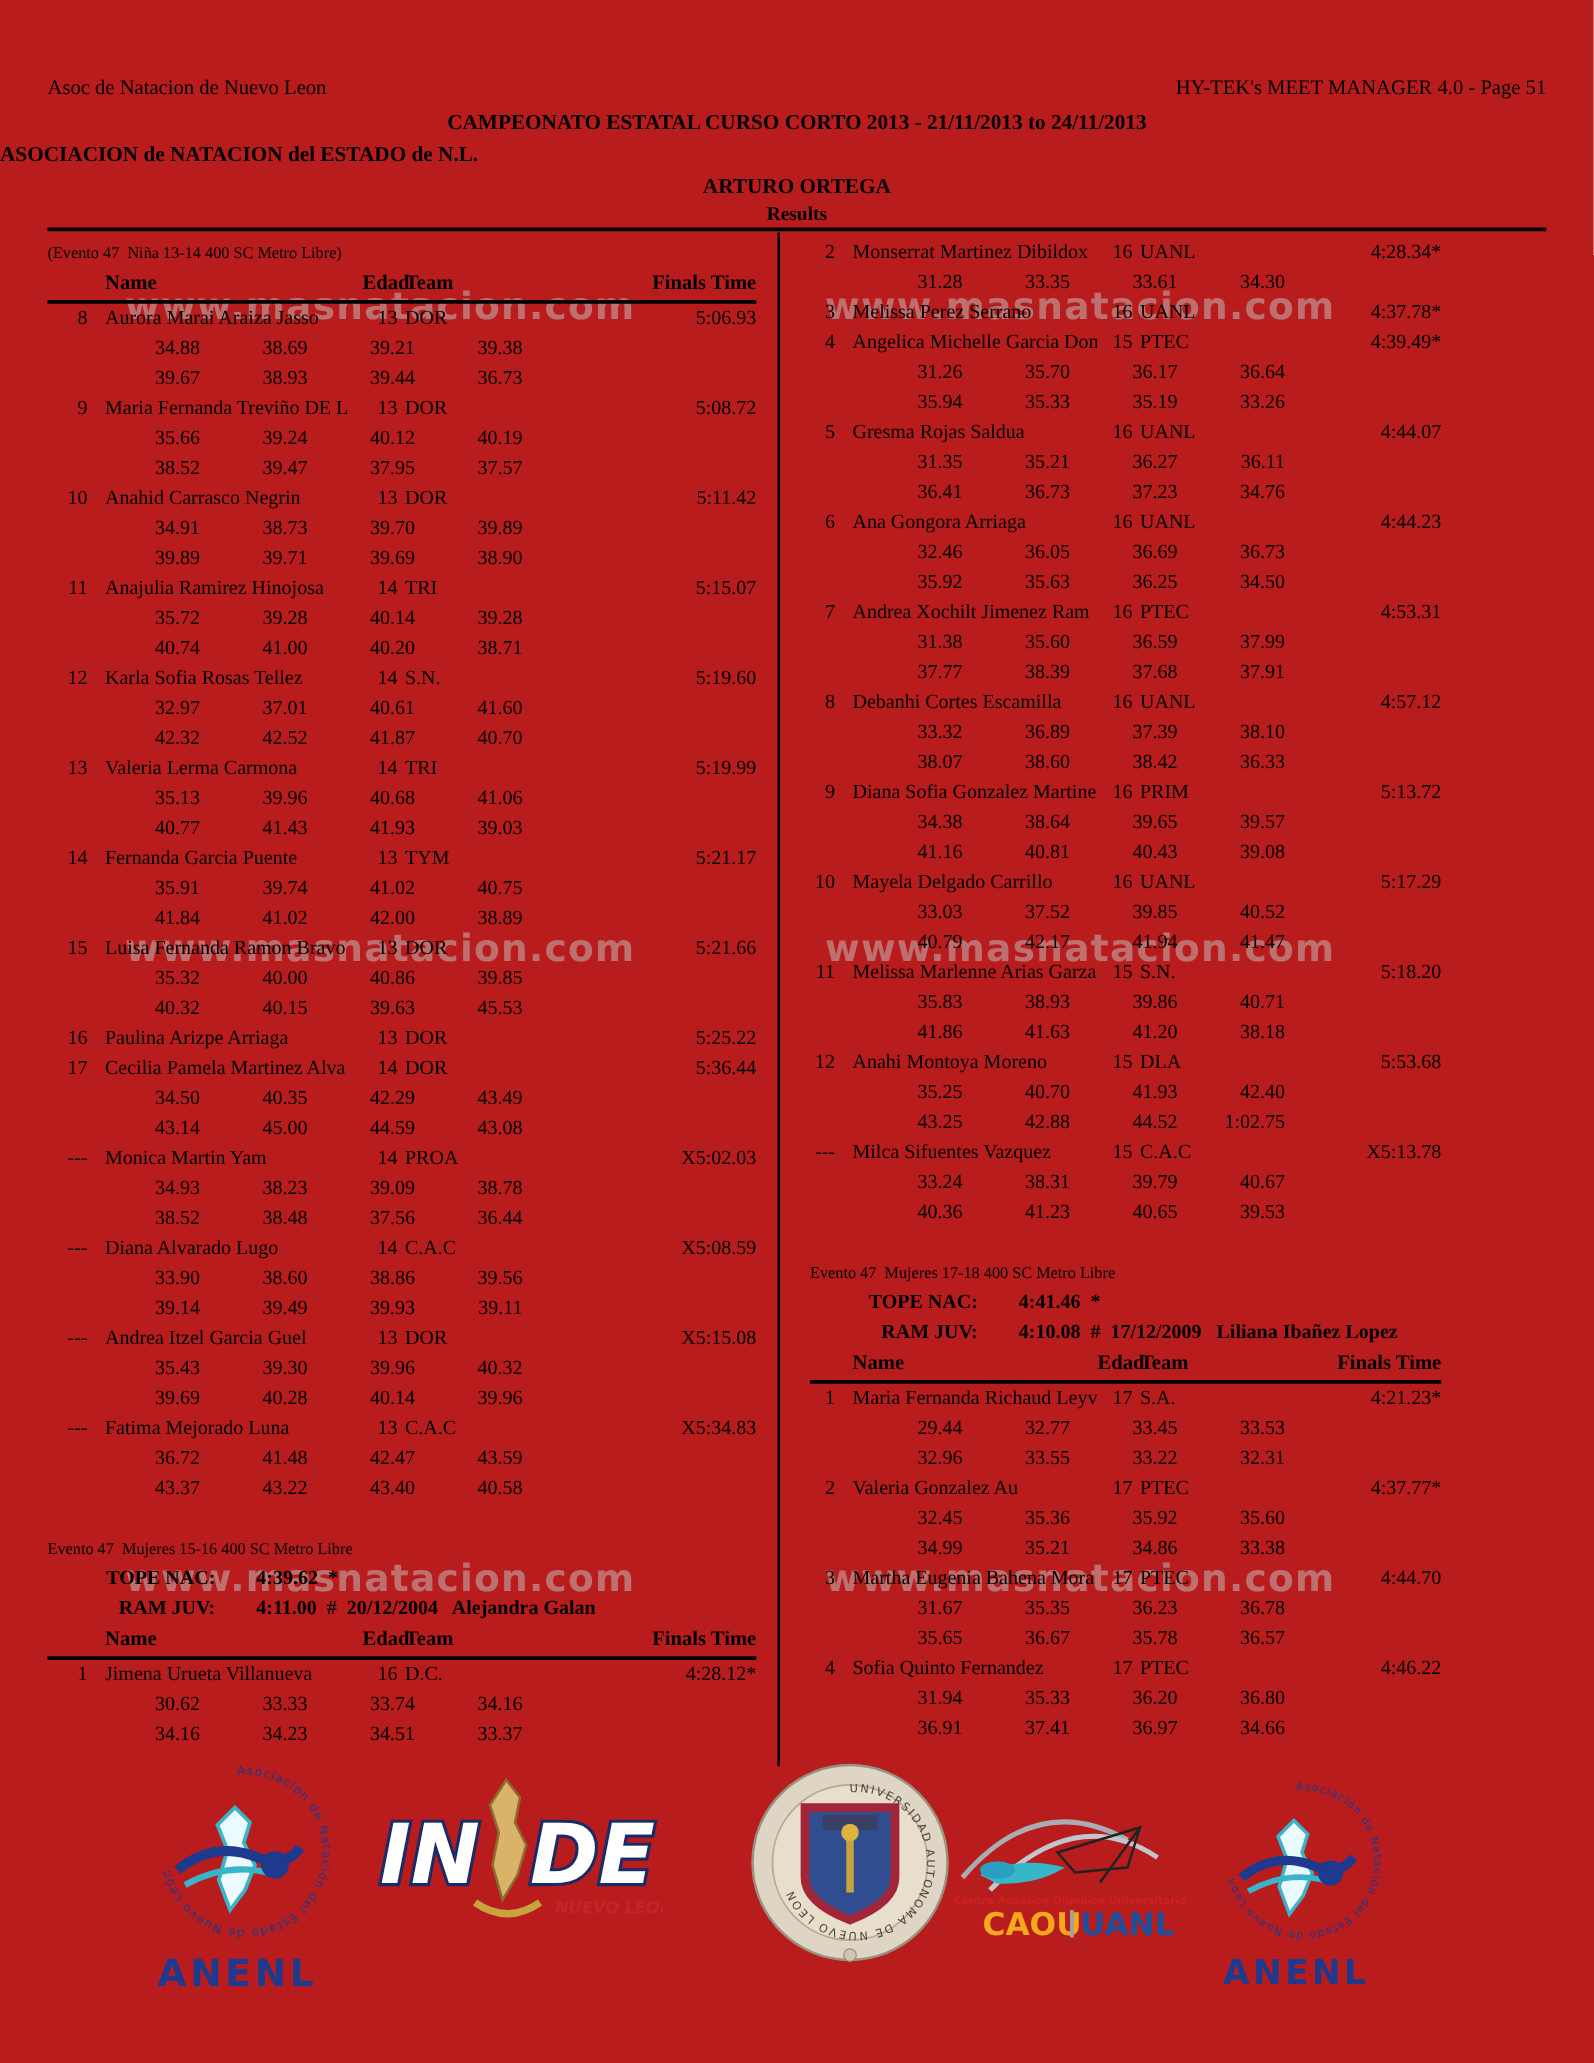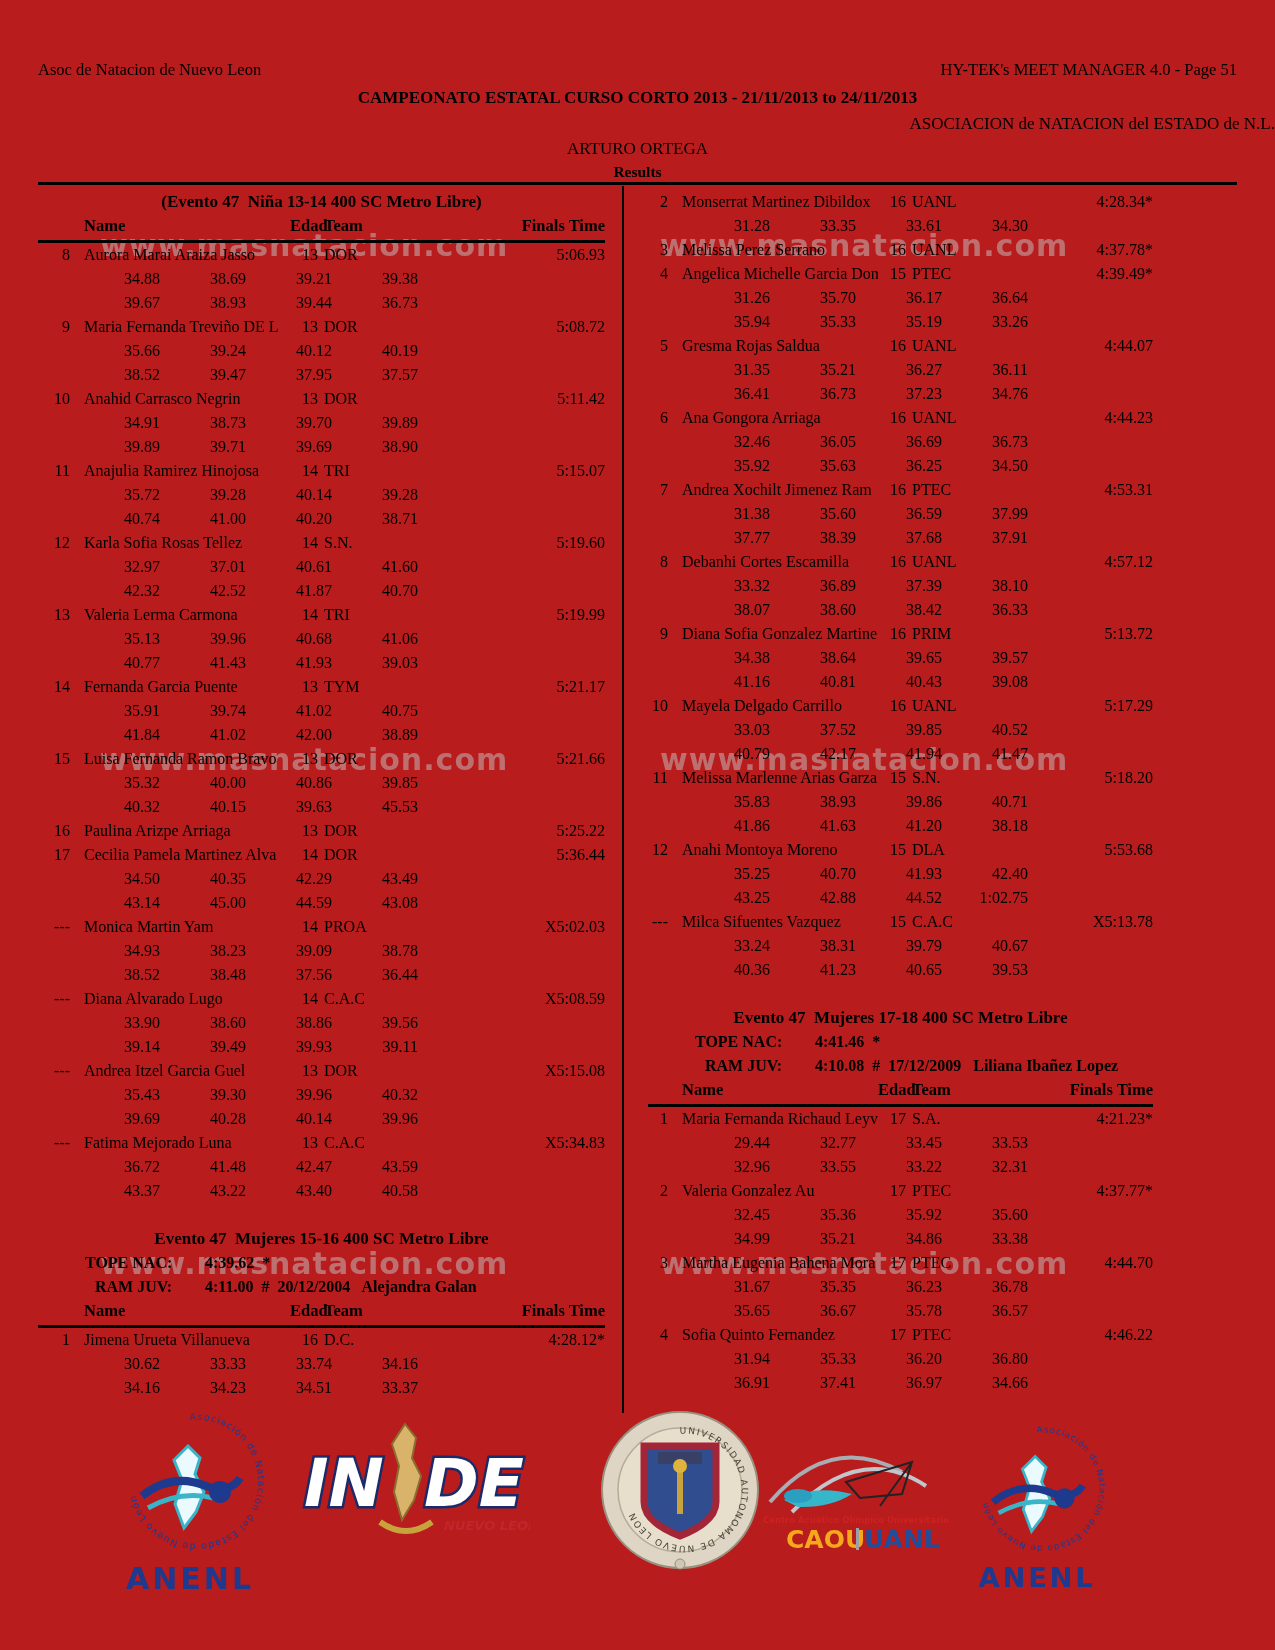--- a/index.html
+++ b/index.html
@@ -2,31 +2,31 @@
 <html><head>
 <meta charset="utf-8">
 <style>
   html,body{margin:0;padding:0;background:#e8e8e8;}
   .page{position:relative;width:1275px;height:1650px;background:#b91c1c;
         font-family:"Liberation Serif","DejaVu Serif",serif;color:#000;overflow:hidden;}
   
   .hdr-row{position:absolute;top:60px;left:38px;width:1199px;display:flex;
            justify-content:space-between;font-size:16.5px;}
   .title1{position:absolute;top:88px;left:0;width:1275px;text-align:center;font-weight:bold;font-size:17px;}
-  .title2{position:absolute;top:114px;left:0;width:1275px;text-align:right;font-weight:normal;font-size:17px;}
-  .title3{position:absolute;top:139px;left:0;width:1275px;text-align:center;font-weight:normal;font-size:17px;}
+  .title2{position:absolute;top:114px;left:0;width:1275px;text-align:left;font-weight:bold;font-size:17px;}
+  .title3{position:absolute;top:139px;left:0;width:1275px;text-align:center;font-weight:bold;font-size:17px;}
   .results-label{position:absolute;top:163px;left:0;width:1275px;text-align:center;font-weight:bold;font-size:15.5px;}
   .top-rule{position:absolute;top:182px;left:38px;width:1199px;height:3px;background:#000;}
   .col-divider{position:absolute;top:186px;left:622px;width:2px;height:1227px;background:#000;}
   
   .col{position:absolute;top:190px;}
   .col-left{left:38px;width:567px;}
   .col-right{left:648px;width:505px;}
   .section + .section{margin-top:24px;}
-  .sec-title{height:24px;line-height:24px;font-weight:bold;font-size:17px;white-space:pre;overflow:hidden;text-align:center;}
+  .sec-title{height:24px;line-height:24px;font-weight:normal;font-size:13px;white-space:pre;overflow:hidden;}
   .record{height:24px;line-height:24px;font-weight:bold;font-size:16px;white-space:pre;}
   .rec0{padding-left:47px;}
   .rec1{padding-left:57px;}
   .rec0 .rec-label{display:inline-block;width:120px;}
   .rec1 .rec-label{display:inline-block;width:110px;}
   .entry{display:grid;height:24px;line-height:24px;font-size:16px;}
   .col-left .entry{grid-template-columns:38px 214px 34px 118px 1fr;}
   .col-right .entry{grid-template-columns:26px 204px 34px 112px 1fr;}
   .thead{font-weight:bold;font-size:16.5px;border-bottom:3px solid #000;height:26px;}
   .c-rank{text-align:right;padding-right:6px;white-space:nowrap;}

